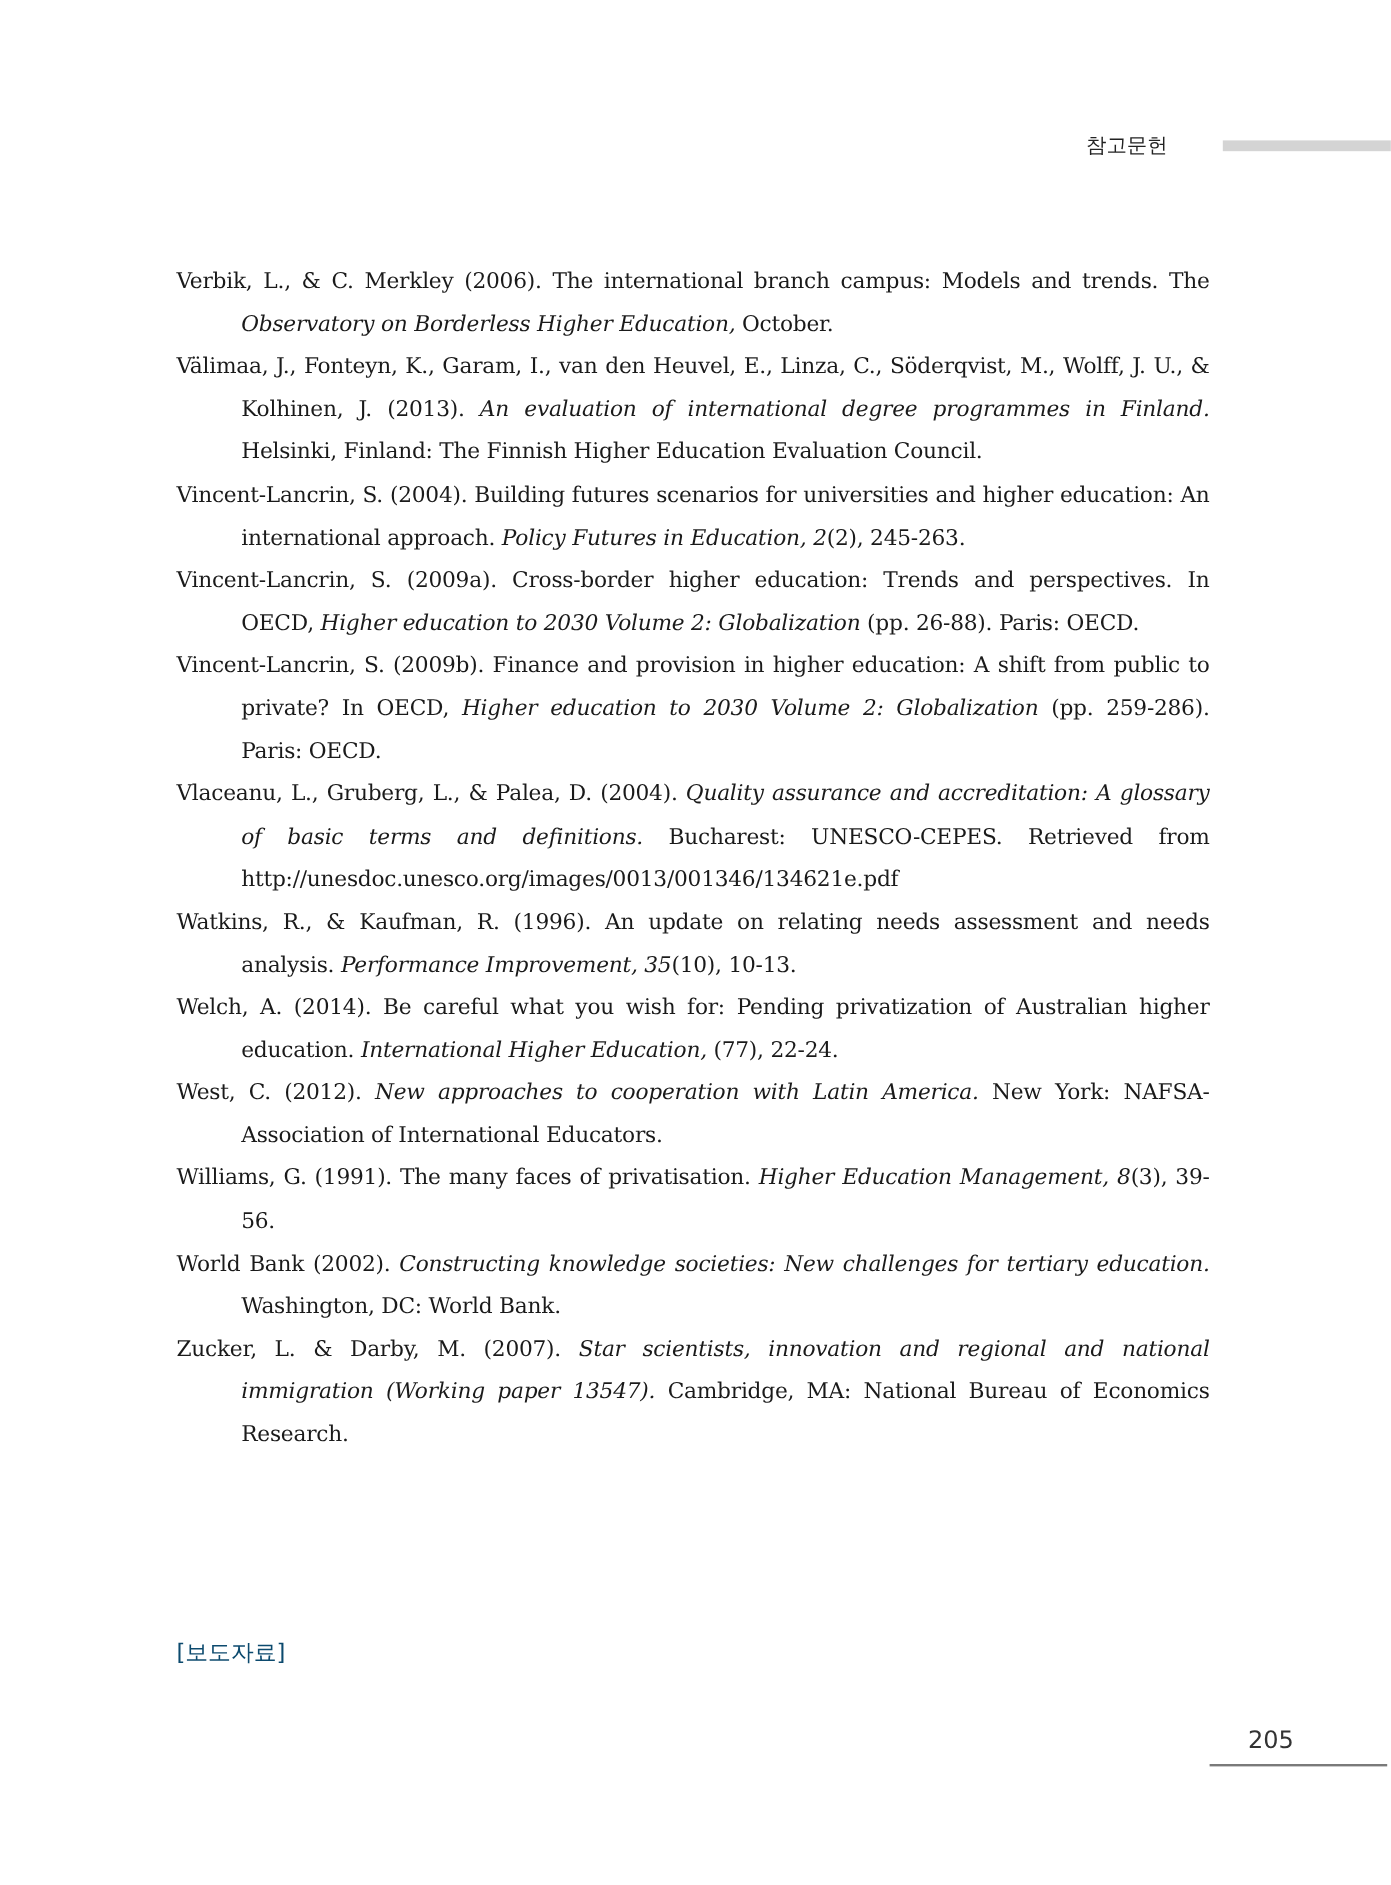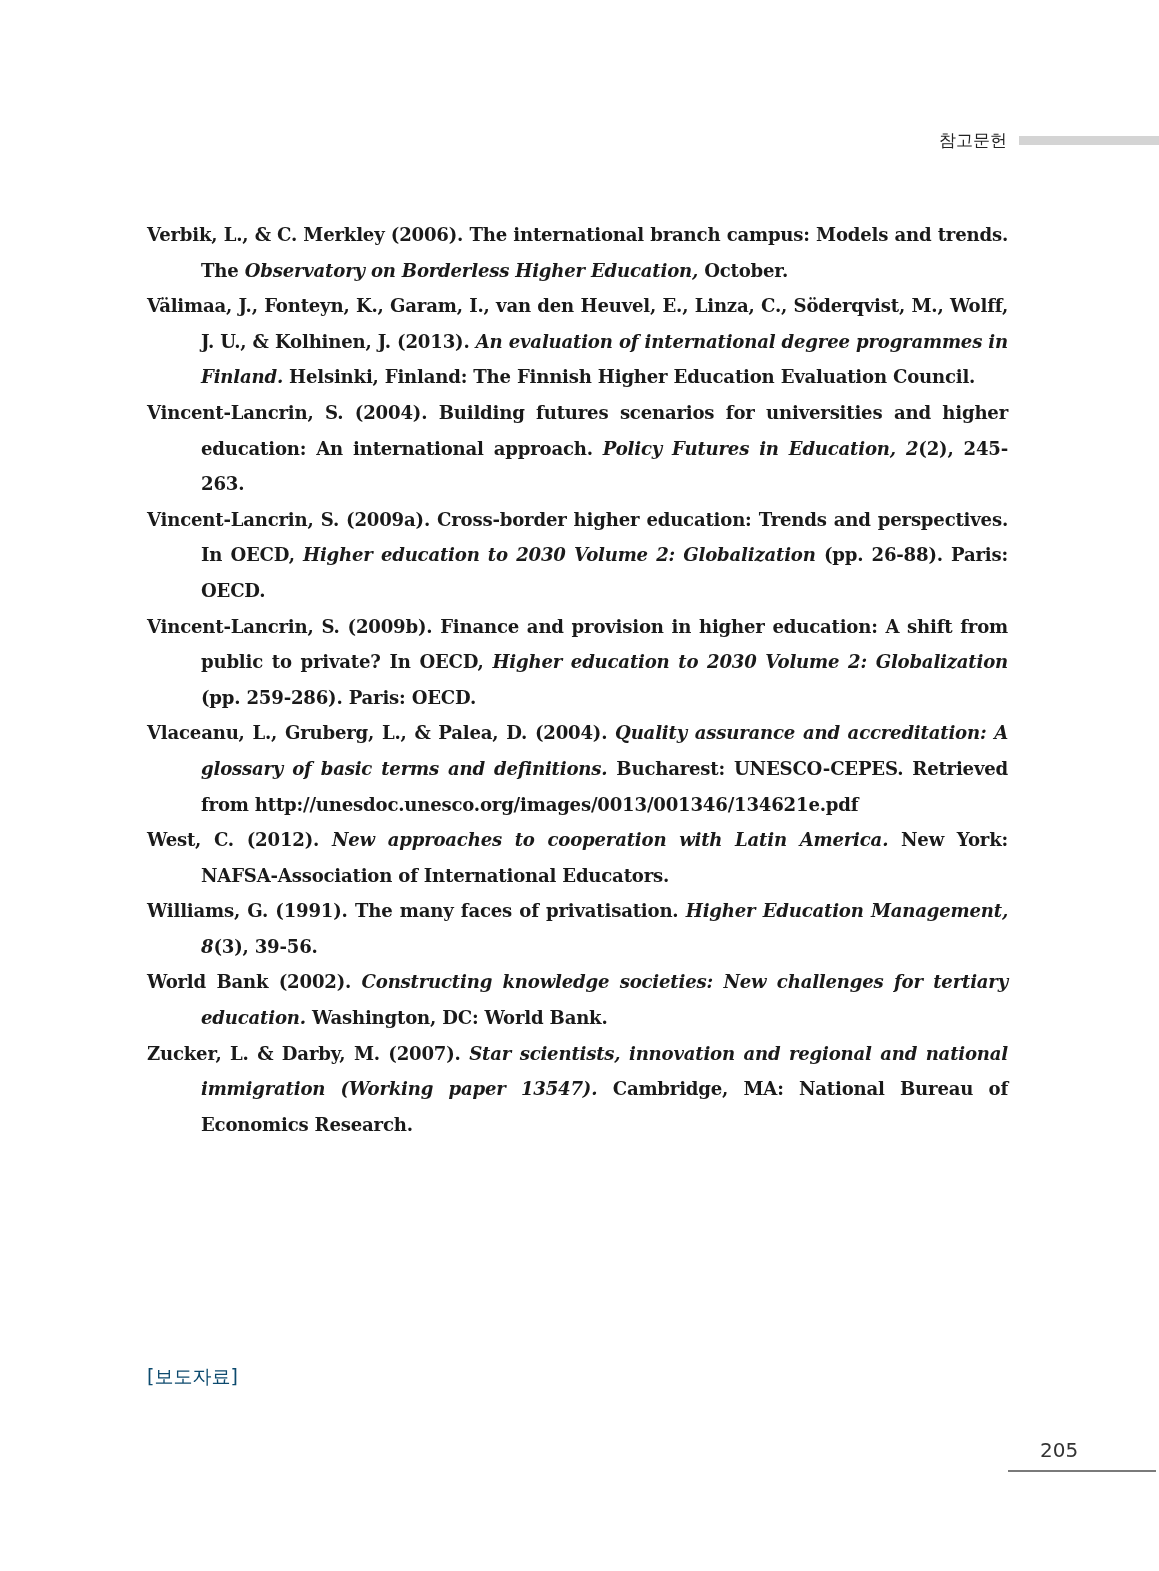--- a/index.html
+++ b/index.html
@@ -1,20 +1,20 @@
 <!DOCTYPE html>
 <html><head>
   <meta charset="utf-8">
   <style>
     html, body { margin: 0; padding: 0; background: #ffffff; }
     body { width: 1159px; height: 1571px; position: relative; overflow: hidden; color: #1a1a1a; }
-    .header { position: absolute; top: 127px; right: 0; height: 26px; display: flex; align-items: center; }
+    .header { position: absolute; top: 108px; right: 0; height: 26px; display: flex; align-items: center; gap: 34px; }
     .header-title { font-family: "DejaVu Sans", sans-serif; font-size: 17px; color: #222; margin-right: 12px; }
     .header-bar { width: 140px; height: 9px; background: #d4d4d4; }
-    .refs { position: absolute; left: 147px; top: 217px; width: 861px; font-family: "DejaVu Serif", serif; font-size: 18.1px; line-height: 35.6px; font-weight: bold; }
+    .refs { position: absolute; left: 147px; top: 217px; width: 861px; font-family: "DejaVu Serif", serif; font-size: 18.1px; line-height: 35.6px; }
     .ref { text-align: justify; padding-left: 54px; text-indent: -54px; margin: 0; letter-spacing: -0.2px; }
     .ref i { font-style: italic; }
     .section { position: absolute; left: 147px; top: 1364px; font-family: "DejaVu Sans", sans-serif; font-size: 19px; color: #0c4a6e; }
     .page-num { position: absolute; left: 1008px; top: 1438px; font-family: "DejaVu Sans", sans-serif; font-size: 20px; color: #333; margin-left: 32px; }
     .page-line { position: absolute; left: 1008px; top: 1470px; width: 148px; height: 2px; background: #7a7a7a; }
   </style>
 </head>
 <body>
 
 <div class="header">
@@ -22,20 +22,22 @@
   <span class="header-bar"></span>
 </div>
 
 <div class="refs" id="refs">
     <p class="ref"><span>Verbik, L., &amp; C. Merkley (2006). The international branch campus: Models and trends. The </span><i>Observatory on Borderless Higher Education,</i><span> October.</span></p>
     <p class="ref"><span>Välimaa, J., Fonteyn, K., Garam, I., van den Heuvel, E., Linza, C., Söderqvist, M., Wolff, J. U., &amp; Kolhinen, J. (2013). </span><i>An evaluation of international degree programmes in Finland.</i><span> Helsinki, Finland: The Finnish Higher Education Evaluation Council.</span></p>
     <p class="ref"><span>Vincent-Lancrin, S. (2004). Building futures scenarios for universities and higher education: An international approach. </span><i>Policy Futures in Education, 2</i><span>(2), 245-263.</span></p>
     <p class="ref"><span>Vincent-Lancrin, S. (2009a). Cross-border higher education: Trends and perspectives. In OECD, </span><i>Higher education to 2030 Volume 2: Globalization</i><span> (pp. 26-88). Paris: OECD.</span></p>
     <p class="ref"><span>Vincent-Lancrin, S. (2009b). Finance and provision in higher education: A shift from public to private? In OECD, </span><i>Higher education to 2030 Volume 2: Globalization</i><span> (pp. 259-286). Paris: OECD.</span></p>
     <p class="ref"><span>Vlaceanu, L., Gruberg, L., &amp; Palea, D. (2004). </span><i>Quality assurance and accreditation: A glossary of basic terms and definitions.</i><span> Bucharest: UNESCO-CEPES. Retrieved from http://unesdoc.unesco.org/images/0013/001346/134621e.pdf</span></p>
+    <p class="ref"><span>Watkins, R., &amp; Kaufman, R. (1996). An update on relating needs assessment and needs analysis. </span><i>Performance Improvement, 35</i><span>(10), 10-13.</span></p>
+    <p class="ref"><span>Welch, A. (2014). Be careful what you wish for: Pending privatization of Australian higher education. </span><i>International Higher Education,</i><span> (77), 22-24.</span></p>
     <p class="ref"><span>West, C. (2012). </span><i>New approaches to cooperation with Latin America.</i><span> New York: NAFSA-Association of International Educators.</span></p>
     <p class="ref"><span>Williams, G. (1991). The many faces of privatisation. </span><i>Higher Education Management, 8</i><span>(3), 39-56.</span></p>
     <p class="ref"><span>World Bank (2002). </span><i>Constructing knowledge societies: New challenges for tertiary education.</i><span> Washington, DC: World Bank.</span></p>
     <p class="ref"><span>Zucker, L. &amp; Darby, M. (2007). </span><i>Star scientists, innovation and regional and national immigration (Working paper 13547).</i><span> Cambridge, MA: National Bureau of Economics Research.</span></p>
   </div>
 
 <div class="section">[보도자료]</div>
 
 <div class="page-num">205</div>
 <div class="page-line"></div>

